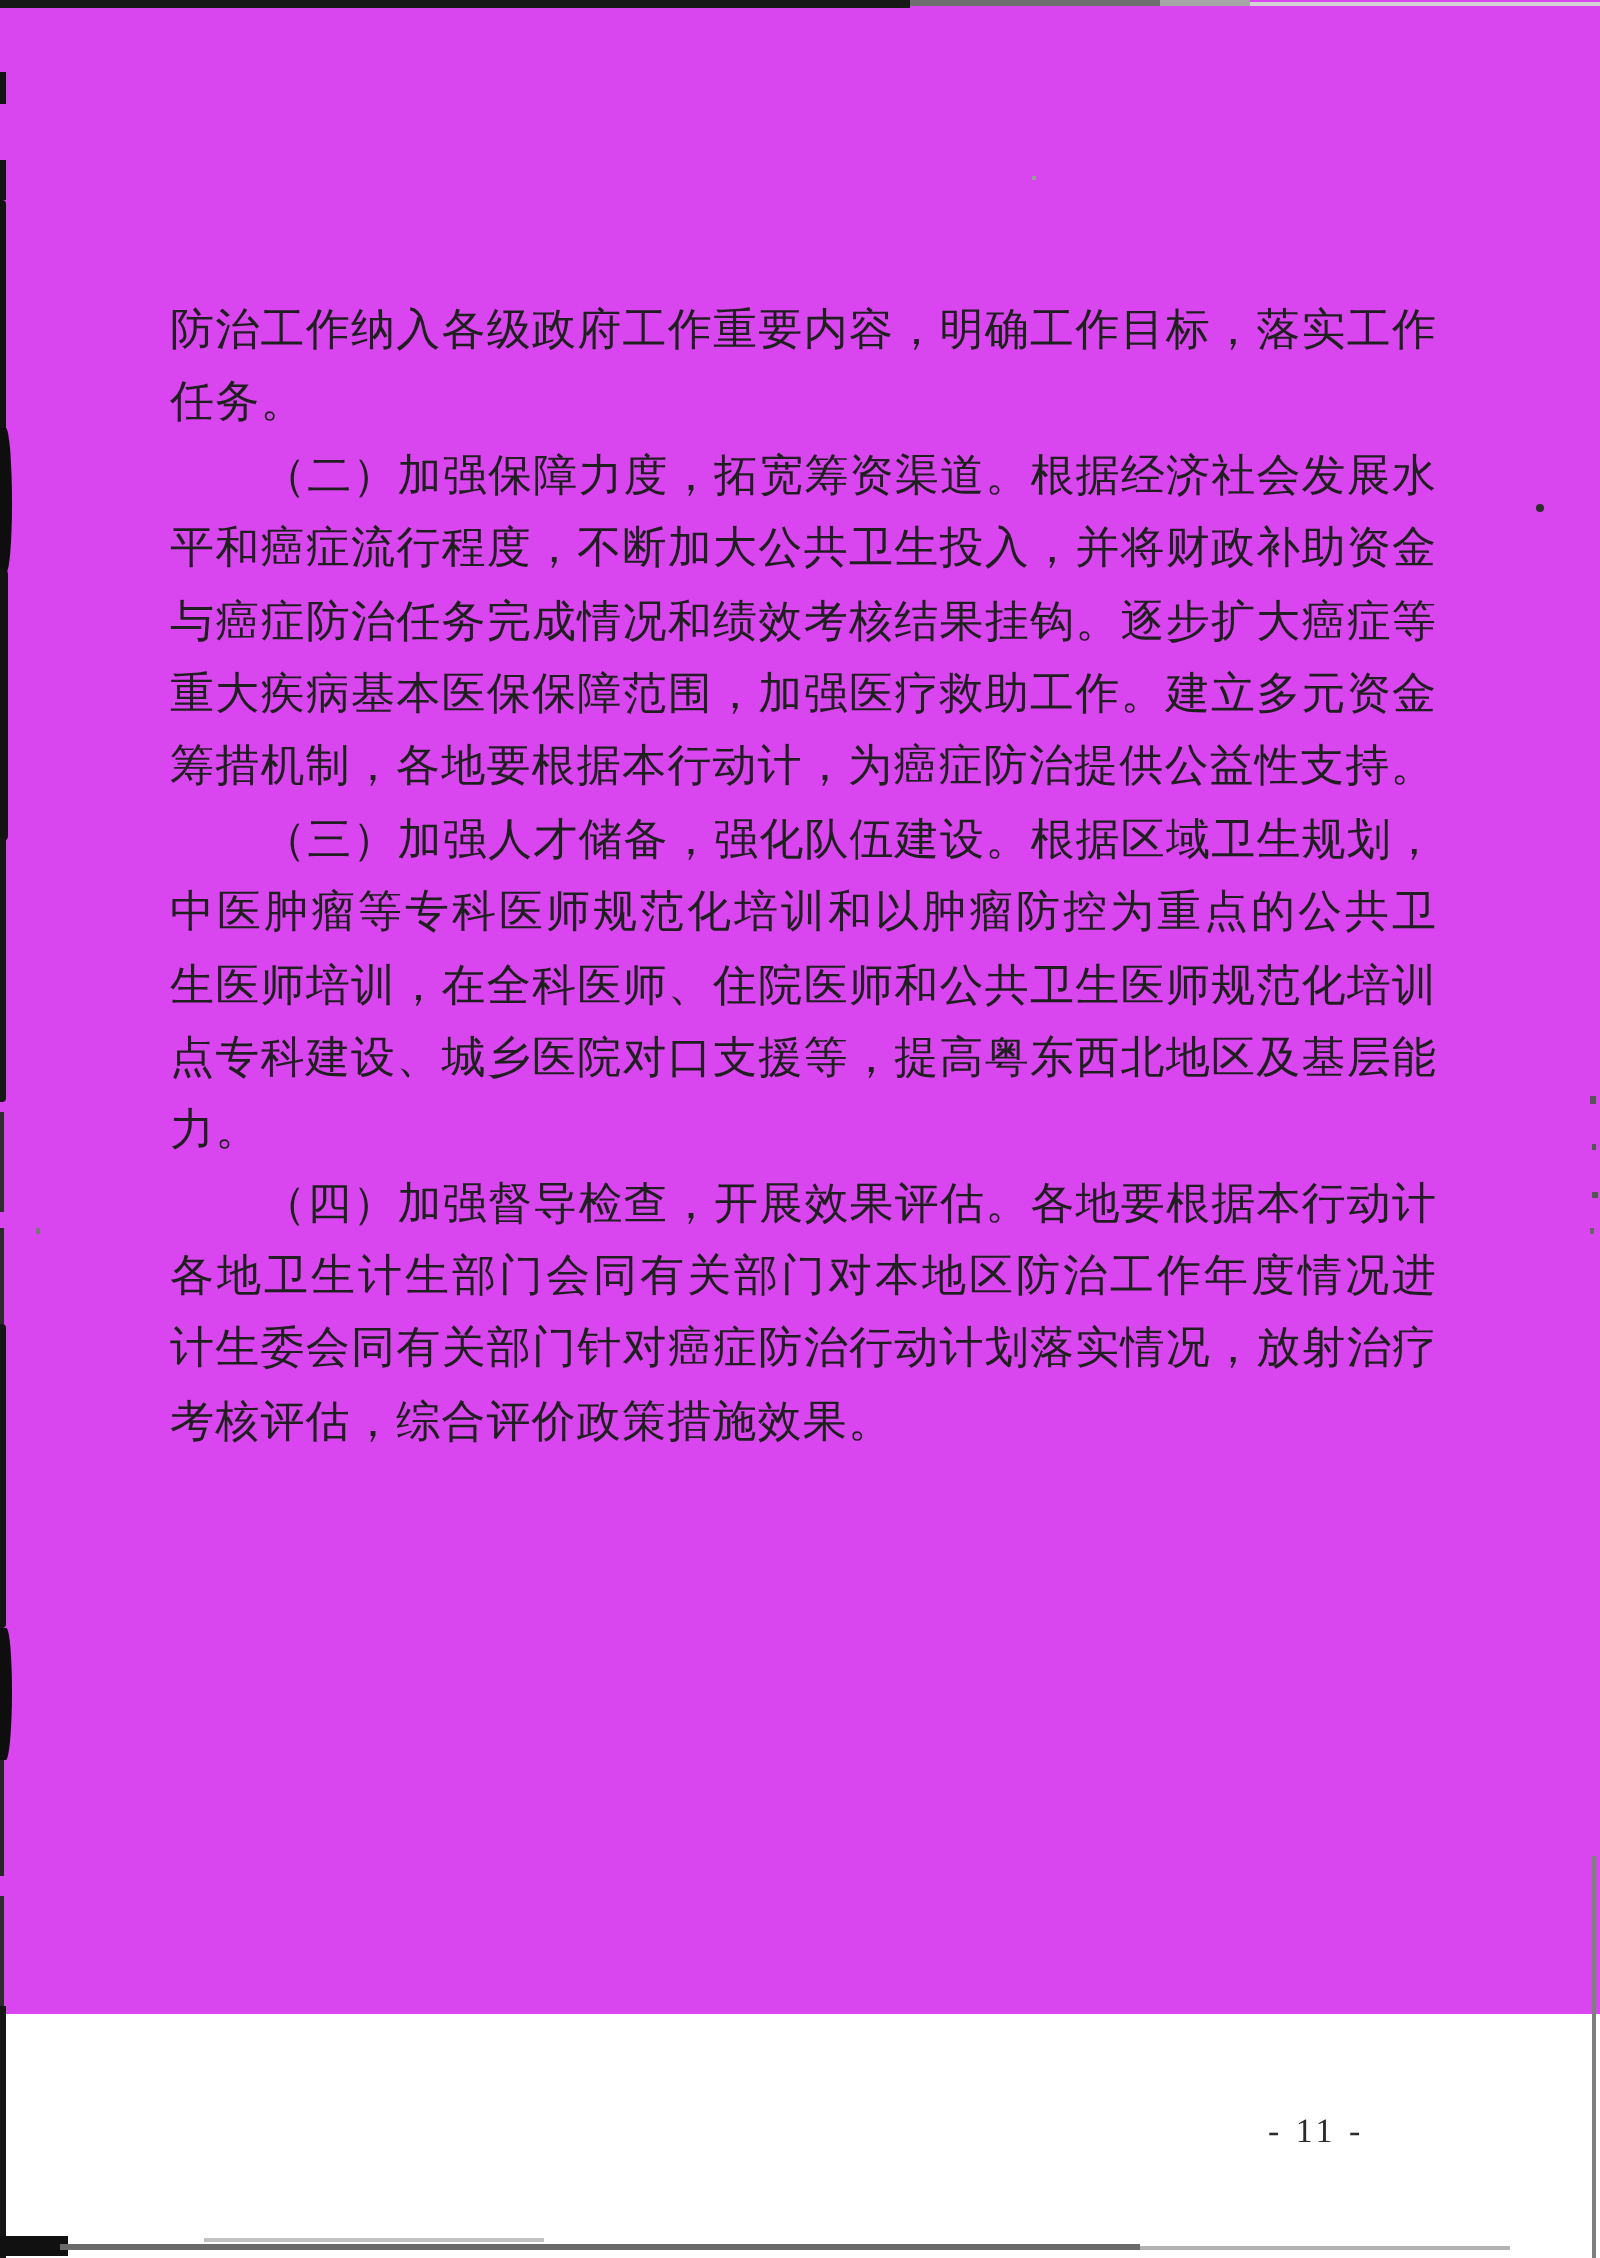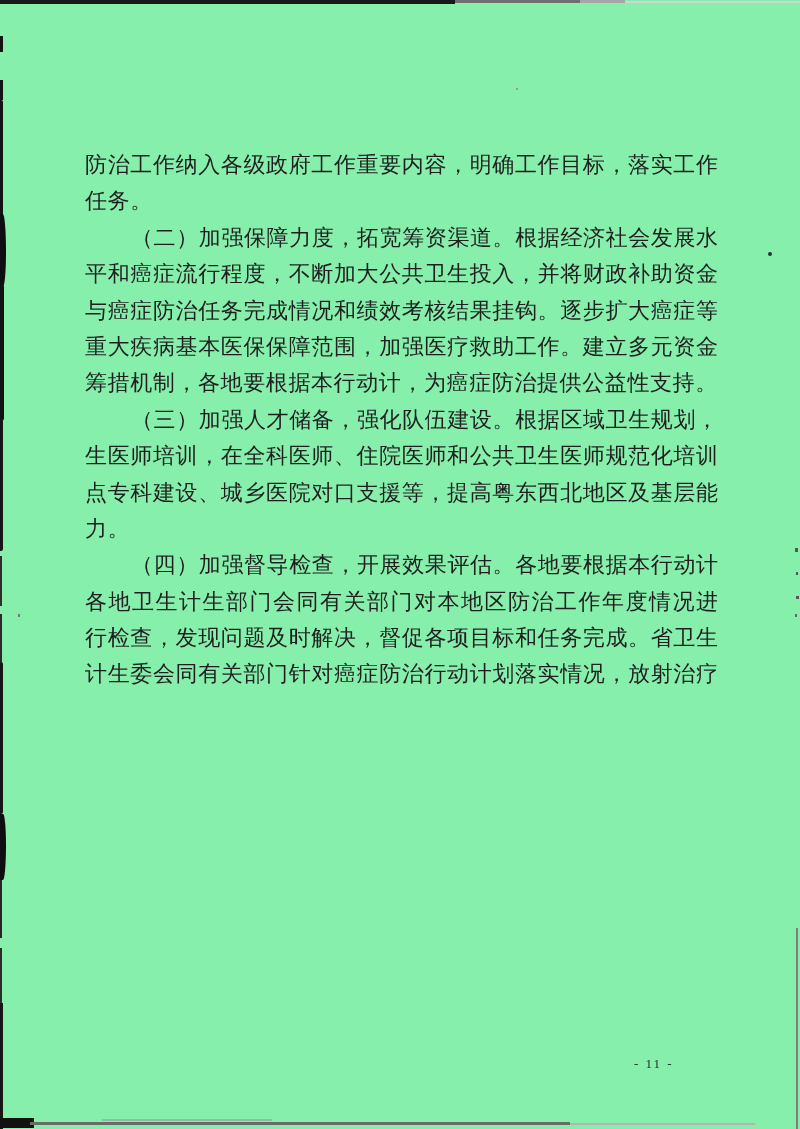--- a/index.html
+++ b/index.html
@@ -6,22 +6,22 @@
     margin: 0;
     padding: 0;
     width: 800px;
     height: 1129px;
     overflow: hidden;
     background: #ffffff;
   }
   .page {
     position: relative;
     width: 800px;
-    height: 1129px;
-    background: #86efac;
+    height: 1007px;
+    background: #d946ef;
     font-family: "Liberation Serif", serif;
   }
   
   .textblock {
     position: absolute;
     left: 85px;
     top: 147px;
     width: 633px;
   }
   .line {
@@ -40,21 +40,21 @@
     text-align-last: justify;
     text-justify: inter-character;
   }
   .line.indent { text-indent: 46px; }
   .line.tight  { letter-spacing: -0.6px; }
   
   .pagenum {
     position: absolute;
     left: 634px;
     top: 1056px;
-    font-size: 13px;
+    font-size: 17px;
     color: #2b2b2b;
     letter-spacing: 2px;
     font-family: "Liberation Serif", serif;
     white-space: pre;
   }
   
   .art { position: absolute; pointer-events: none; }
   .band1 { left:0; top:0; width:455px; height:4px; background:#181818; }
   .band2 { left:455px; top:0; width:125px; height:3px; background:#6e6e6e; }
   .band3 { left:580px; top:0; width:45px; height:3px; background:#a6a6a6; }
@@ -92,27 +92,28 @@
 
   <div class="textblock">
     <div class="line just">防治工作纳入各级政府工作重要内容，明确工作目标，落实工作</div>
     <div class="line">任务。</div>
     <div class="line just indent">（二）加强保障力度，拓宽筹资渠道。根据经济社会发展水</div>
     <div class="line just">平和癌症流行程度，不断加大公共卫生投入，并将财政补助资金</div>
     <div class="line just">与癌症防治任务完成情况和绩效考核结果挂钩。逐步扩大癌症等</div>
     <div class="line just">重大疾病基本医保保障范围，加强医疗救助工作。建立多元资金</div>
     <div class="line">筹措机制，各地要根据本行动计，为癌症防治提供公益性支持。</div>
     <div class="line just indent">（三）加强人才储备，强化队伍建设。根据区域卫生规划，</div>
+    <div class="line just">中医肿瘤等专科医师规范化培训和以肿瘤防控为重点的公共卫</div>
     <div class="line just">生医师培训，在全科医师、住院医师和公共卫生医师规范化培训</div>
     <div class="line just">点专科建设、城乡医院对口支援等，提高粤东西北地区及基层能</div>
     <div class="line">力。</div>
     <div class="line just indent">（四）加强督导检查，开展效果评估。各地要根据本行动计</div>
     <div class="line just">各地卫生计生部门会同有关部门对本地区防治工作年度情况进</div>
-    <div class="line just">行检查，发现问题及时解决，督促各项目标和任务完成。省卫生</div>
     <div class="line just">计生委会同有关部门针对癌症防治行动计划落实情况，放射治疗</div>
+    <div class="line">考核评估，综合评价政策措施效果。</div>
   </div>
 
   <div class="pagenum">- 11 -</div>
 
   <div class="art band1"></div>
   <div class="art band2"></div>
   <div class="art band3"></div>
   <div class="art band4"></div>
   <div class="art tick1"></div>
   <div class="art tick2"></div>

